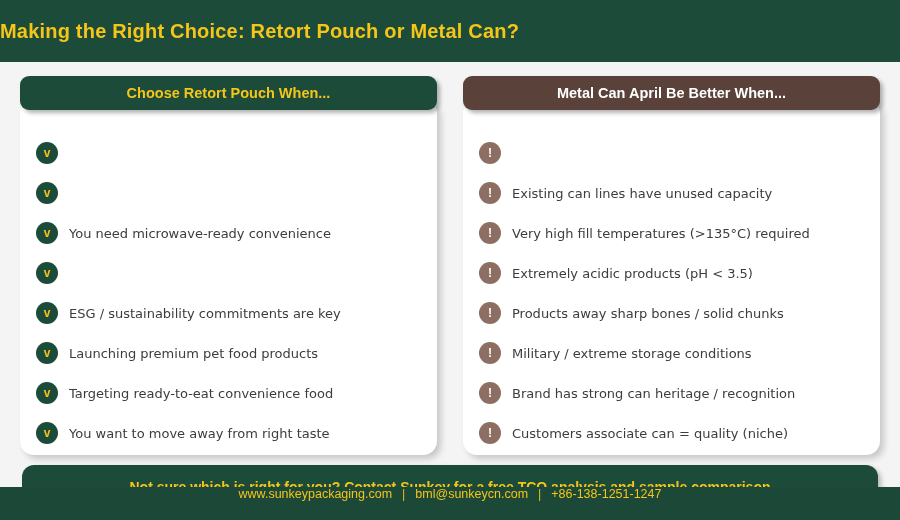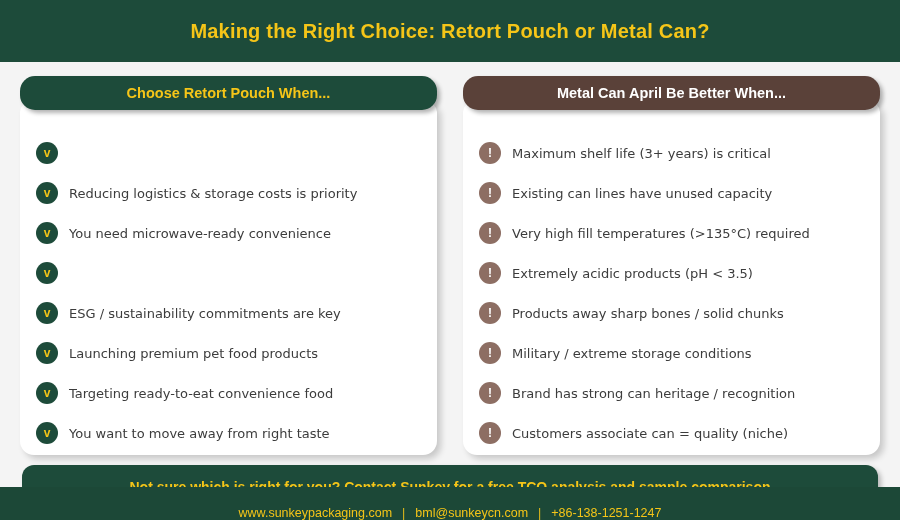--- a/index.html
+++ b/index.html
@@ -5,33 +5,33 @@
   * { margin:0; padding:0; box-sizing:border-box; }
   html,body { width:900px; height:520px; }
   body { font-family:"Liberation Sans", sans-serif; }
   .page {
     position:relative; width:900px; height:520px;
     background:var(--bg, #f4f4f4); overflow:hidden;
   }
   .header {
     position:absolute; top:0; left:0; width:900px; height:62px;
     background:var(--green, #1d4b3a);
-    display:flex; align-items:center; justify-content:center;
+    display:flex; align-items:center; 
   }
   .header h1 {
     color:var(--gold, #f5c518); font-size:20px; font-weight:bold;
     letter-spacing:0.2px;
   }
   .columns {
     position:absolute; top:76px; left:20px; width:860px;
     display:flex; gap:26px;
   }
   .card { flex:1; position:relative; }
   .card-header {
-    position:relative; z-index:3; height:34px; border-radius:15px;
+    position:relative; z-index:3; height:34px; border-radius:9px;
     display:flex; align-items:center; justify-content:center;
     font-weight:bold; font-size:14.5px;
     box-shadow:3px 3px 4px rgba(0,0,0,0.30);
   }
   .card.pouch .card-header { background:var(--green, #1d4b3a); color:var(--gold, #f5c518); }
   .card.can   .card-header { background:var(--brown, #5a4139); color:#ffffff; }
   .card-body {
     position:relative; z-index:1; margin-top:-8px; height:353px;
     background:#ffffff; border-radius:10px 10px 14px 14px;
     box-shadow:4px 4px 6px rgba(0,0,0,0.18);
@@ -56,21 +56,21 @@
     background:var(--green, #1d4b3a); border-radius:12px;
     box-shadow:3px 3px 5px rgba(0,0,0,0.25);
     z-index:1; text-align:center; padding-top:13px;
   }
   .banner .banner-text {
     color:var(--gold, #f5c518); font-weight:bold; font-size:14px;
   }
   .footer {
     position:absolute; bottom:0; left:0; width:900px; height:33px;
     background:var(--greendark, #1c4837); z-index:2;
-    display:flex; align-items:flex-end; justify-content:center; gap:10px;
+    display:flex; align-items:flex-start; justify-content:center; gap:10px;
   }
   .footer span {
     color:var(--gold, #f5c518); font-size:12.5px;
   }
   .footer .sep { opacity:0.9; }
 </style>
 </head>
 <body>
 
 <div class="page">
@@ -82,21 +82,20 @@
   <div class="columns">
 
     <div class="card pouch">
       <div class="card-header">Choose Retort Pouch When...</div>
       <div class="card-body">
         <div class="row">
           <span class="bullet">v</span>
         </div>
         <div class="row">
           <span class="bullet">v</span>
-          <span class="txt">Reducing logistics &amp; storage costs is priority</span>
         </div>
         <div class="row">
           <span class="bullet">v</span>
           <span class="txt">You need microwave-ready convenience</span>
         </div>
         <div class="row">
           <span class="bullet">v</span>
         </div>
         <div class="row">
           <span class="bullet">v</span>
@@ -115,21 +114,20 @@
           <span class="txt">You want to move away from right taste</span>
         </div>
       </div>
     </div>
 
     <div class="card can">
       <div class="card-header">Metal Can April Be Better When...</div>
       <div class="card-body">
         <div class="row">
           <span class="bullet">!</span>
-          <span class="txt">Maximum shelf life (3+ years) is critical</span>
         </div>
         <div class="row">
           <span class="bullet">!</span>
           <span class="txt">Existing can lines have unused capacity</span>
         </div>
         <div class="row">
           <span class="bullet">!</span>
           <span class="txt">Very high fill temperatures (&gt;135°C) required</span>
         </div>
         <div class="row">

